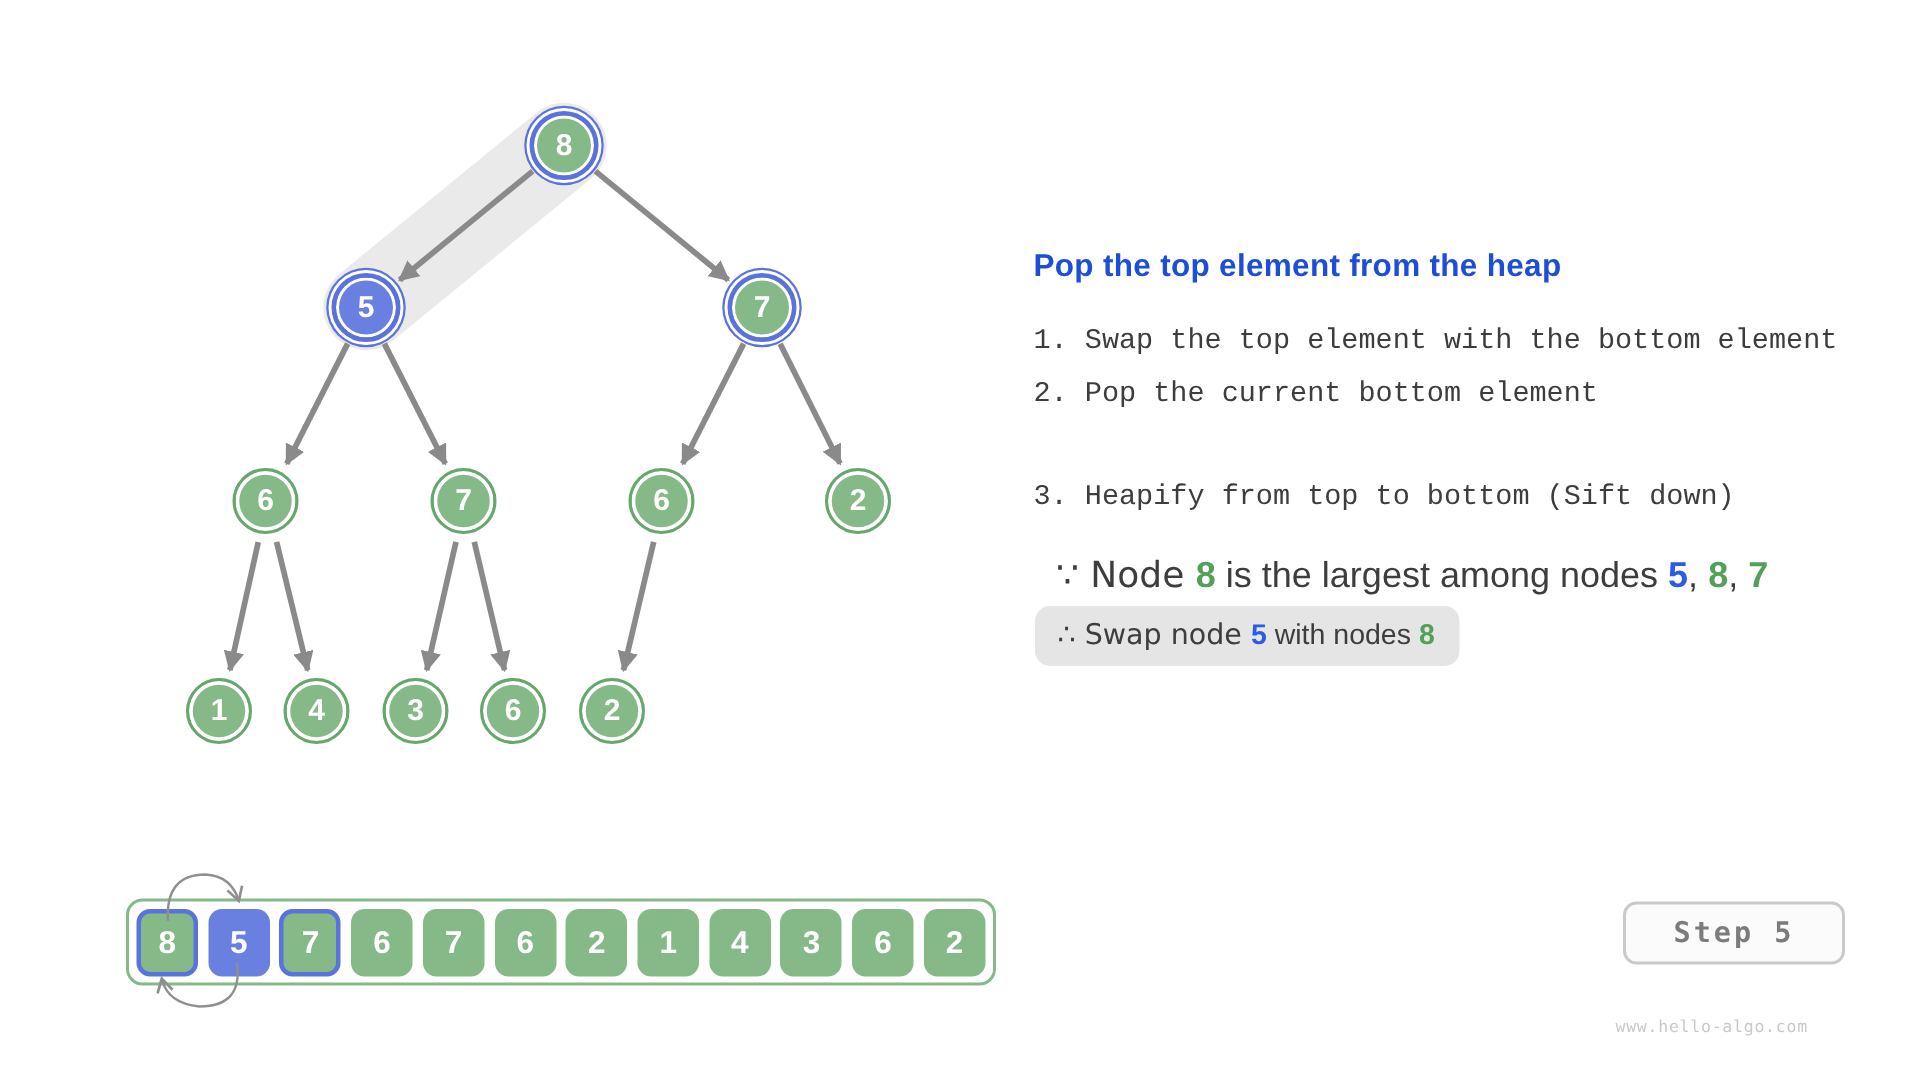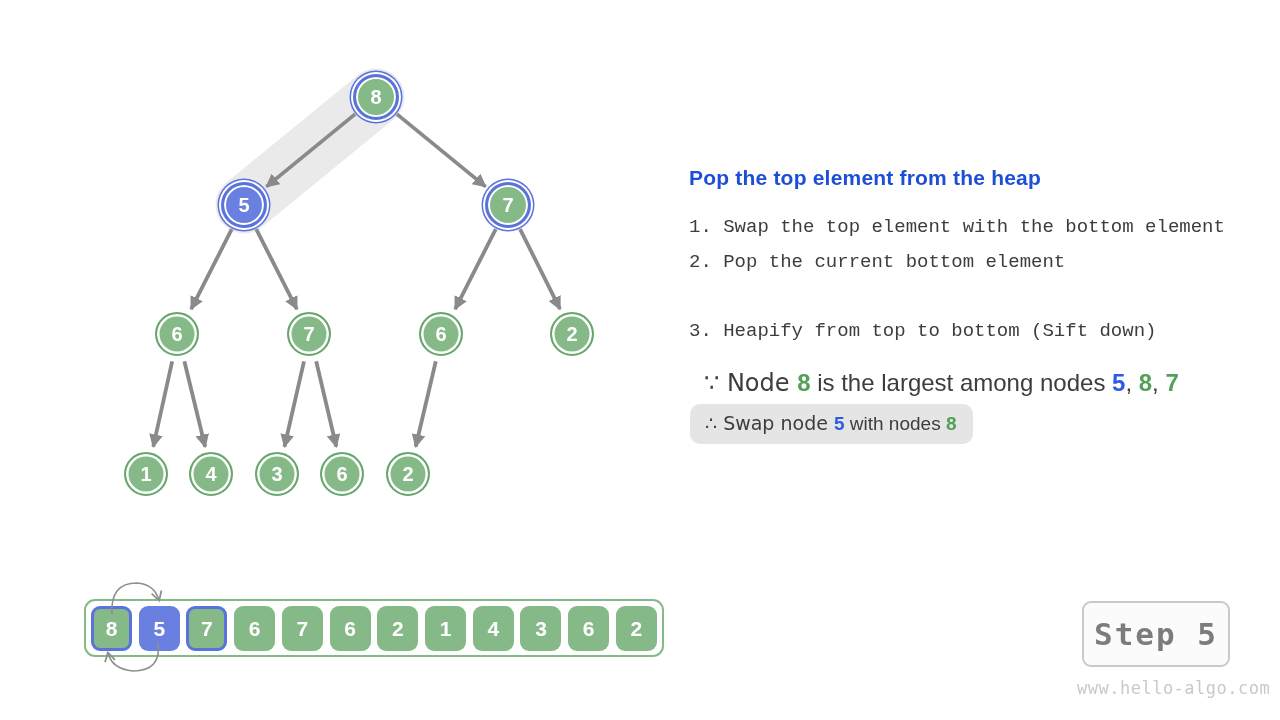--- a/index.html
+++ b/index.html
@@ -72,31 +72,31 @@
     width:41px;height:45px;border-radius:9px;box-sizing:border-box;
     display:flex;align-items:center;justify-content:center;
     color:#fff;font-weight:bold;font-size:21px;line-height:1;
   }
   .cell.green{background:var(--c-node-green-fill);}
   .cell.blue{background:var(--c-node-blue-fill);}
   .cell.green-outline{background:var(--c-node-green-fill);border:3px solid var(--c-ring-blue);}
 
   
   .step-badge{
-    position:absolute;left:1082px;top:601px;width:148px;height:66px;
+    position:absolute;left:1082px;top:601px;width:148px;height:42px;
     border:2px solid var(--c-step-border);border-radius:9px;background:var(--c-step-bg);
     box-sizing:border-box;display:flex;align-items:center;justify-content:center;
     font-family:"DejaVu Sans Mono","Liberation Mono",monospace;
-    font-weight:bold;font-size:31px;color:var(--c-step-text);letter-spacing:2px;
+    font-weight:bold;font-size:19px;color:var(--c-step-text);letter-spacing:2px;
     z-index:5;
   }
   .watermark{
     position:absolute;left:1077px;top:678px;
     font-family:"DejaVu Sans Mono","Liberation Mono",monospace;
-    font-size:17px;color:var(--c-watermark);letter-spacing:.5px;z-index:5;
+    font-size:11px;color:var(--c-watermark);letter-spacing:.5px;z-index:5;
   }
 </style>
 </head>
 <body>
 
 <svg id="layer-back">
   <defs>
     <marker id="arrow" viewBox="0 0 10 10" refX="9" refY="5" markerWidth="3.6" markerHeight="3.6" orient="auto">
       <path d="M0,0 L10,5 L0,10 z" fill="#8A8A8A"></path>
     </marker>

